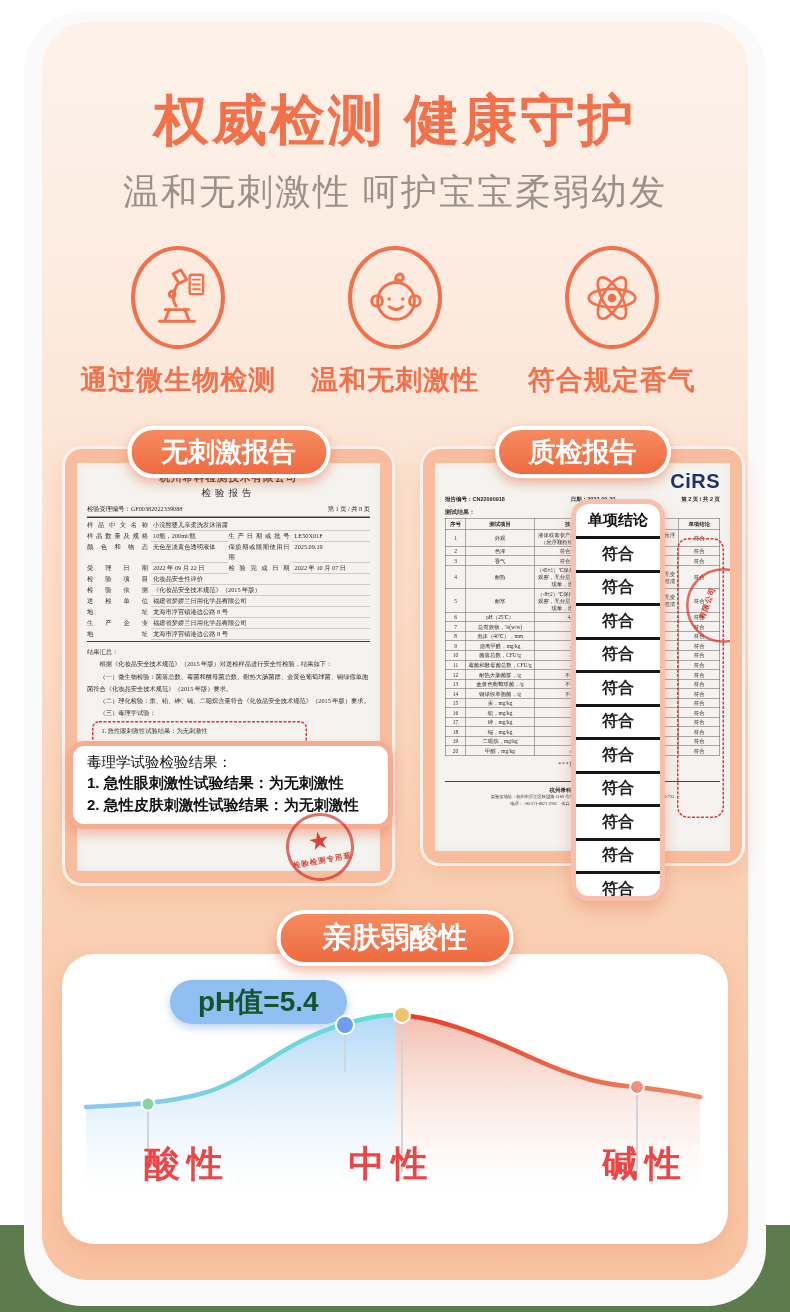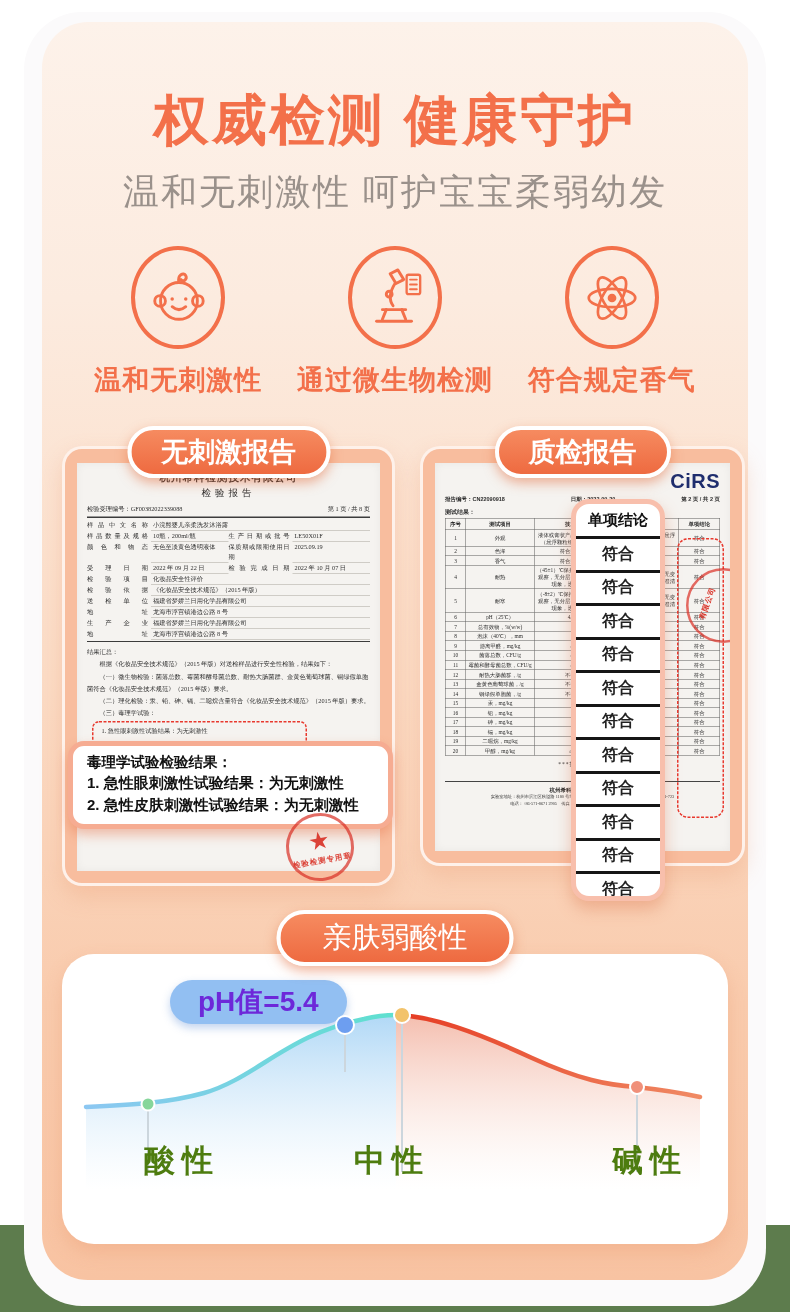--- a/index.html
+++ b/index.html
@@ -48,21 +48,21 @@
   .info-value { flex:1; border-bottom:1px solid #a9a49c; padding:0 4px; white-space:nowrap; overflow:hidden; }
   .doc-par { font-size:12.5px; line-height:1.95; }
   .doc-pars { margin-top:8px; }
   .dashed-box { margin:4px 0 0 10px; width:430px; border:3px dashed #e8392e; border-radius:14px; padding:2px 16px; }
   .dashed-box .doc-par { line-height:2.25; }
   .blank-note { text-align:center; font-size:12.5px; margin-top:2px; color:#444; }
 
   .callout { position:absolute; left:3px; right:-1px; top:292px; height:88px; background:#fff; z-index:6;
     border:5px solid #f6ac92; border-radius:16px; box-shadow:0 6px 12px rgba(231,120,80,.45);
     padding:7px 14px; color:#111; }
-  .callout-title { font-size:14.5px; font-weight:700; }
+  .callout-title { font-size:14.5px; font-weight:400; }
   .callout-item { font-size:15px; line-height:1.45; font-weight:600; }
 
   .round-stamp { position:absolute; right:38px; bottom:2px; width:68px; height:68px; border-radius:50%;
     border:3px solid rgba(217,48,37,.78); transform:rotate(-10deg); z-index:7; opacity:.9;
     display:flex; flex-direction:column; align-items:center; justify-content:center; color:#d93025; }
   .round-stamp .star { font-size:24px; line-height:1; }
   .round-stamp .stamp-text { font-size:7.5px; font-weight:700; letter-spacing:1px; margin-top:3px; white-space:nowrap; }
 
   .cirs-logo { text-align:right; font-size:40px; font-weight:800; color:#1f2e6e;
     font-family:"Liberation Sans",sans-serif; letter-spacing:1px; line-height:1; margin-top:2px; }
@@ -84,73 +84,73 @@
 
   .magnifier-strip { position:absolute; left:148px; top:50px; width:94px; height:402px; z-index:9;
     background:#fff; border:5px solid rgba(248,188,168,.95); border-radius:18px; overflow:hidden;
     box-shadow:0 8px 16px rgba(219,120,80,.4); display:flex; flex-direction:column; }
   .strip-header { flex:0 0 auto; text-align:center; font-size:15px; font-weight:800; color:#111;
     padding:7px 0 6px; border-bottom:3px solid #161616; }
   .strip-cell { flex:0 0 33.5px; display:flex; align-items:center; justify-content:center;
     font-size:16px; font-weight:700; color:#222; border-bottom:3px solid #161616; }
 
   .ph-badge { position:absolute; top:902px; left:50%; transform:translateX(-50%);
-    padding:4px 42px; font-size:29px; font-weight:400; color:#fff; white-space:nowrap;
+    padding:4px 42px; font-size:29px; font-weight:700; color:#fff; white-space:nowrap;
     background:linear-gradient(180deg,#f68b60,#ee6a40); border:4px solid #fff; border-radius:34px;
     box-shadow:0 5px 12px rgba(228,108,60,.5); z-index:8; }
   .ph-card { position:absolute; left:62px; top:946px; width:666px; height:290px; background:#fff;
     border-radius:32px; box-shadow:0 8px 18px rgba(233,146,104,.3); }
   .ph-pill { position:absolute; left:108px; top:26px; padding:3px 28px; font-size:28px; font-weight:700;
-    color:#6d28d9; background:#92bff2; border-radius:28px; box-shadow:0 4px 9px rgba(120,160,220,.45);text-align:center; }
+    color:#14532d; background:#92bff2; border-radius:28px; box-shadow:0 4px 9px rgba(120,160,220,.45);text-align:center; }
   .ph-chart { position:absolute; left:18px; top:52px; width:626px; height:185px; }
-  .ph-label { position:absolute; top:186px; font-size:31px; font-weight:600; color:#4d7c0f; letter-spacing:7px; }
+  .ph-label { position:absolute; top:186px; font-size:36px; font-weight:600; color:#ef4444; letter-spacing:7px; }
   .ph-label.acid { left:82px; }
   .ph-label.neutral { left:50%; transform:translateX(-54%); }
   .ph-label.alkali { right:40px; }
 </style>
 </head>
 <body>
 
 <div class="page">
   <div class="green-band"></div>
   <div class="white-shell"></div>
   <div class="peach-panel"></div>
 
   <h1 class="main-title">权威检测 健康守护</h1>
   <div class="sub-title">温和无刺激性 呵护宝宝柔弱幼发</div>
 
   <div class="features">
-    <div class="feature">
-      <div class="fcircle">
-        <svg viewBox="0 0 64 64" fill="none" stroke="#f3704a" stroke-width="3" stroke-linecap="round">
-          <circle cx="33" cy="35" r="19"></circle>
-          <circle cx="13.5" cy="35" r="5.5"></circle>
-          <circle cx="52.5" cy="35" r="5.5"></circle>
-          <path d="M33,16 C31,8 38,5 40,9 C42,13 37,16 35,13"></path>
-          <circle cx="26" cy="33" r="1.8" fill="#f3704a" stroke="none"></circle>
-          <circle cx="40" cy="33" r="1.8" fill="#f3704a" stroke="none"></circle>
-          <path d="M26,41 Q33,47 40,41"></path>
-        </svg>
-      </div>
-      <div class="flabel">温和无刺激性</div>
-    </div>
     <div class="feature">
       <div class="fcircle">
         <svg viewBox="0 0 64 64" fill="none" stroke="#f3704a" stroke-width="3" stroke-linecap="round" stroke-linejoin="round">
           <path d="M27,7 L35,3 L41,13 L33,17 Z"></path>
           <path d="M32,17 C27,25 25,33 30,40"></path>
           <circle cx="26" cy="28" r="3"></circle>
           <path d="M19,44 H43"></path>
           <path d="M23,44 L19,54 M39,44 L43,54"></path>
           <path d="M13,56 H49"></path>
           <rect x="44" y="8" width="14" height="20" rx="2" stroke-width="2.4"></rect>
           <path d="M47.5,13 h7 M47.5,18 h7 M47.5,23 h7" stroke-width="2"></path>
         </svg>
       </div>
       <div class="flabel">通过微生物检测</div>
+    </div>
+    <div class="feature">
+      <div class="fcircle">
+        <svg viewBox="0 0 64 64" fill="none" stroke="#f3704a" stroke-width="3" stroke-linecap="round">
+          <circle cx="33" cy="35" r="19"></circle>
+          <circle cx="13.5" cy="35" r="5.5"></circle>
+          <circle cx="52.5" cy="35" r="5.5"></circle>
+          <path d="M33,16 C31,8 38,5 40,9 C42,13 37,16 35,13"></path>
+          <circle cx="26" cy="33" r="1.8" fill="#f3704a" stroke="none"></circle>
+          <circle cx="40" cy="33" r="1.8" fill="#f3704a" stroke="none"></circle>
+          <path d="M26,41 Q33,47 40,41"></path>
+        </svg>
+      </div>
+      <div class="flabel">温和无刺激性</div>
     </div>
     <div class="feature">
       <div class="fcircle">
         <svg viewBox="0 0 64 64" fill="none" stroke="#f3704a" stroke-width="2.8">
           <ellipse cx="32" cy="32" rx="24" ry="9.5"></ellipse>
           <ellipse cx="32" cy="32" rx="24" ry="9.5" transform="rotate(60 32 32)"></ellipse>
           <ellipse cx="32" cy="32" rx="24" ry="9.5" transform="rotate(120 32 32)"></ellipse>
           <circle cx="32" cy="32" r="4.5" fill="#f3704a" stroke="none"></circle>
         </svg>
       </div>

